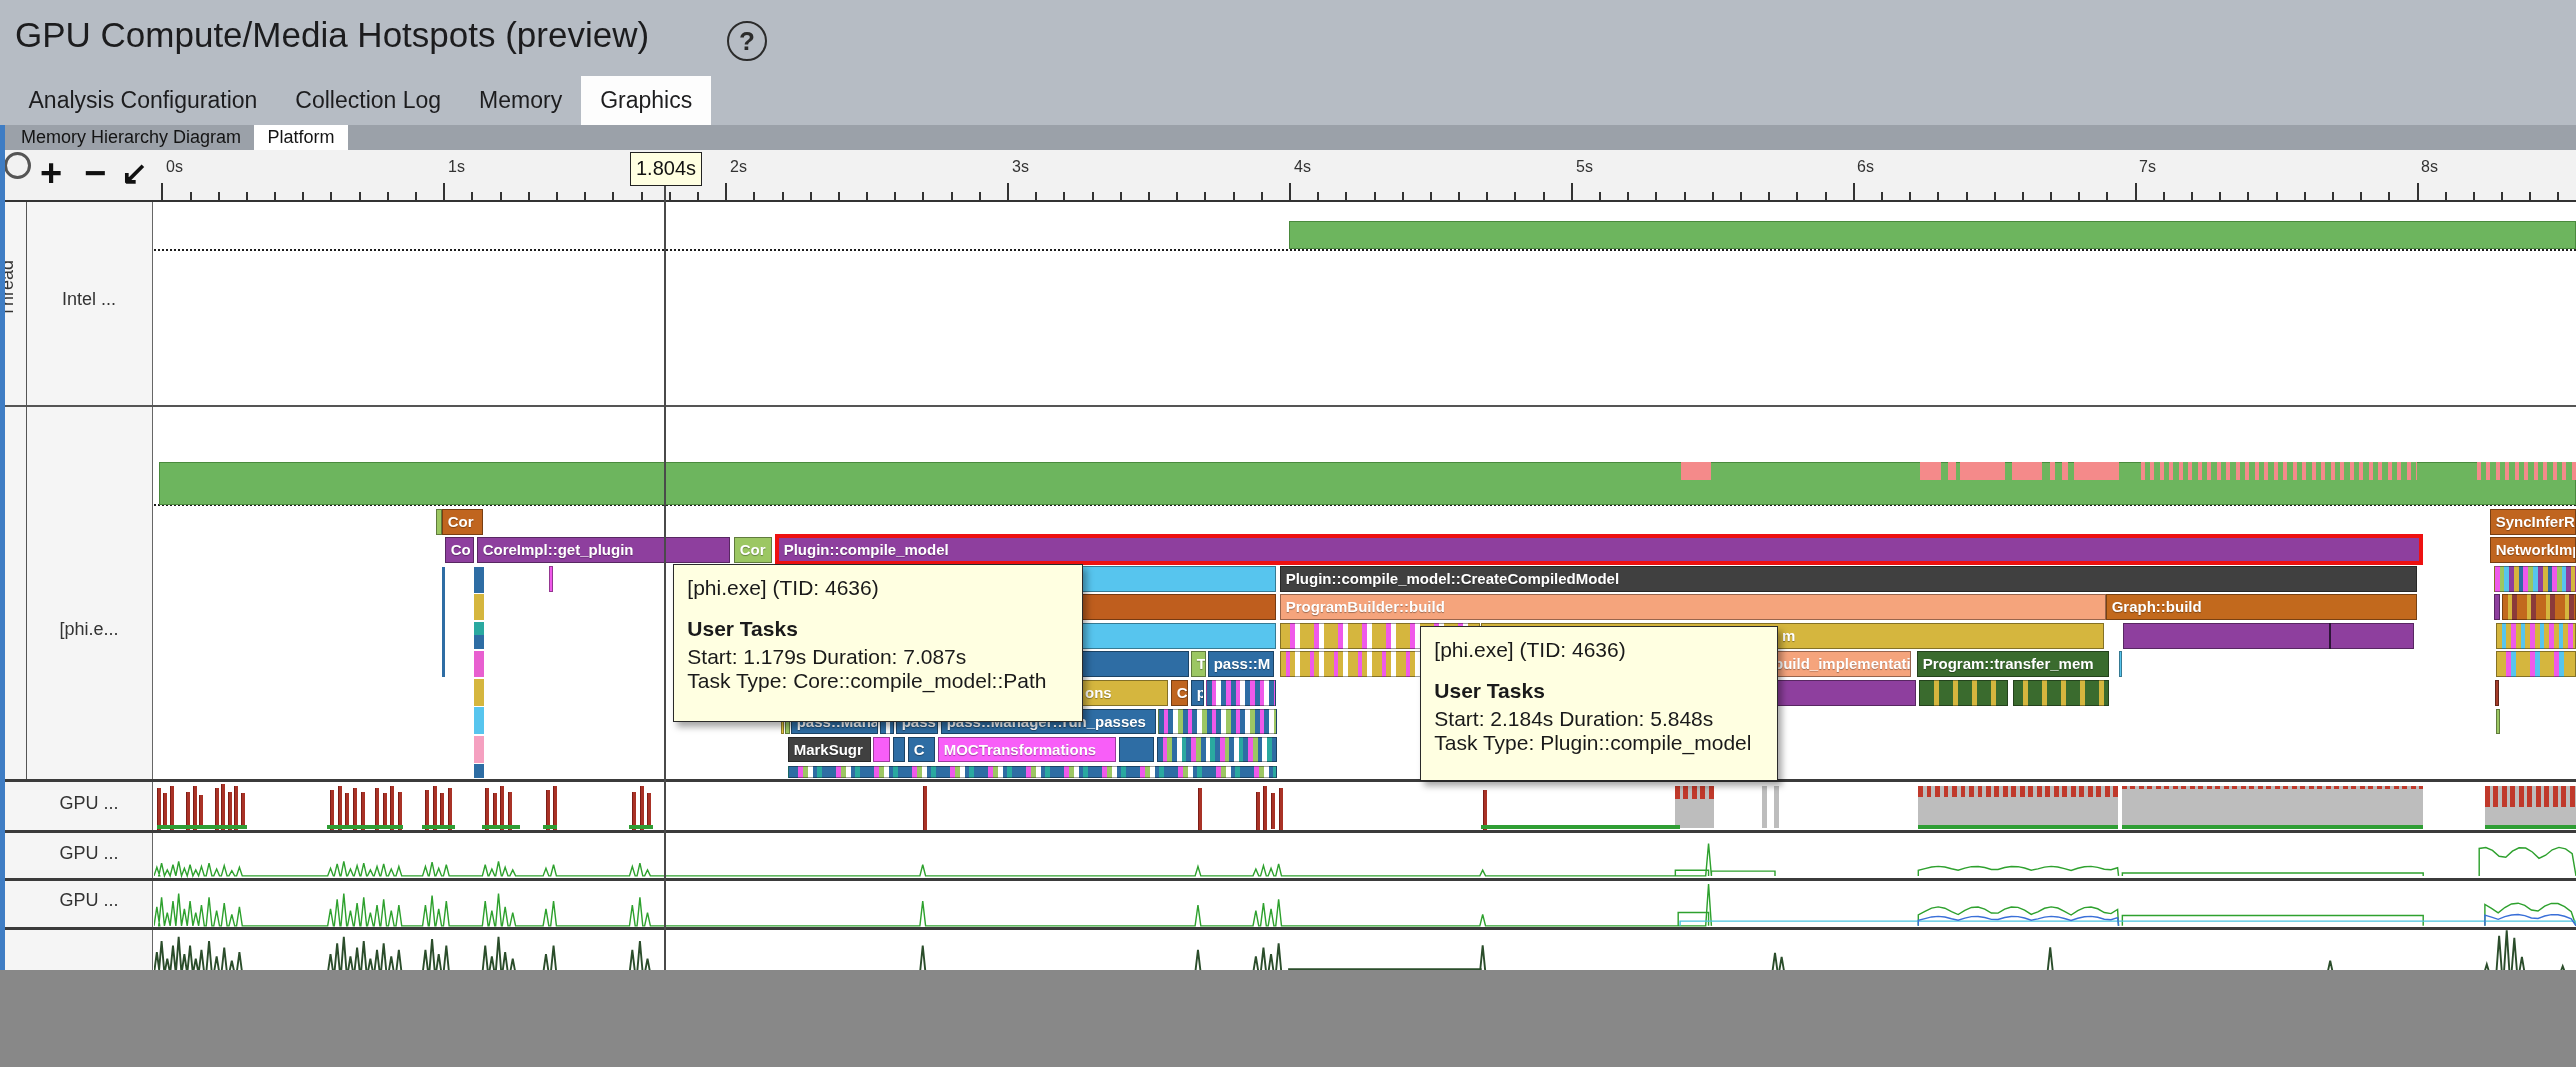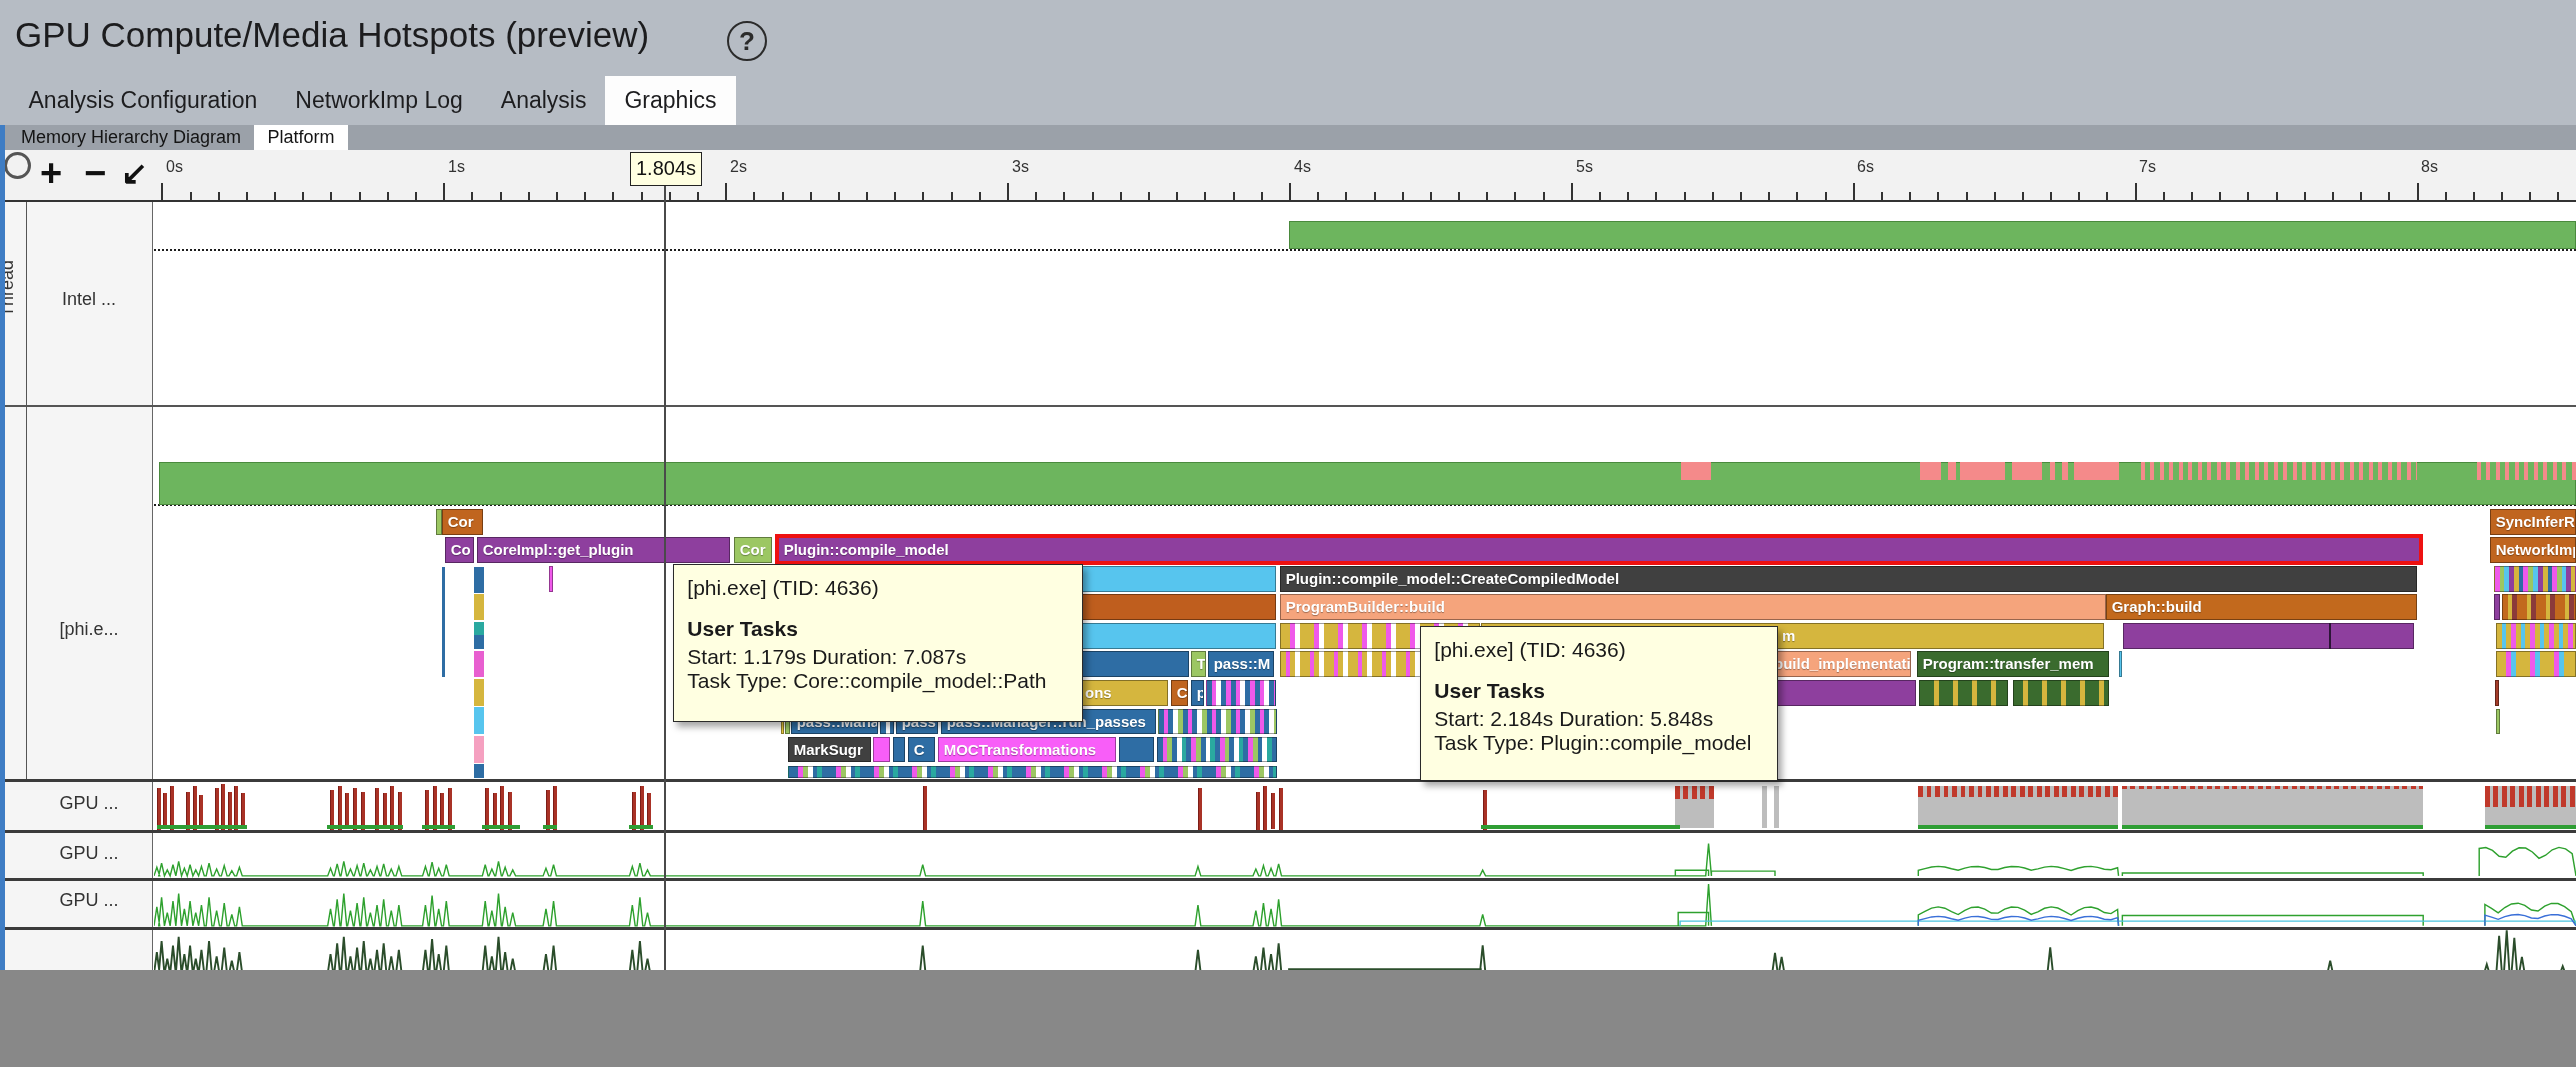--- a/index.html
+++ b/index.html
@@ -56,22 +56,22 @@
 </head>
 <body>
 
 <div id="stage">
   <div id="titlebar">
     <div id="page-title">GPU Compute/Media Hotspots (preview)</div>
     <div id="help-icon">?</div>
   </div>
   <div id="tabs">
       <div class="tab">Analysis Configuration</div>
-      <div class="tab">NetworkImp Log</div>
-      <div class="tab">Analysis</div>
+      <div class="tab">Collection Log</div>
+      <div class="tab">Memory</div>
       <div class="tab active">Graphics</div>
     </div>
   <div id="subtabs">
       <div class="subtab">Memory Hierarchy Diagram</div>
       <div class="subtab active">Platform</div>
     </div>
 
   <div id="topstrip"></div>
   <div id="toolbar">
     <div id="magnifier-icon"></div>

